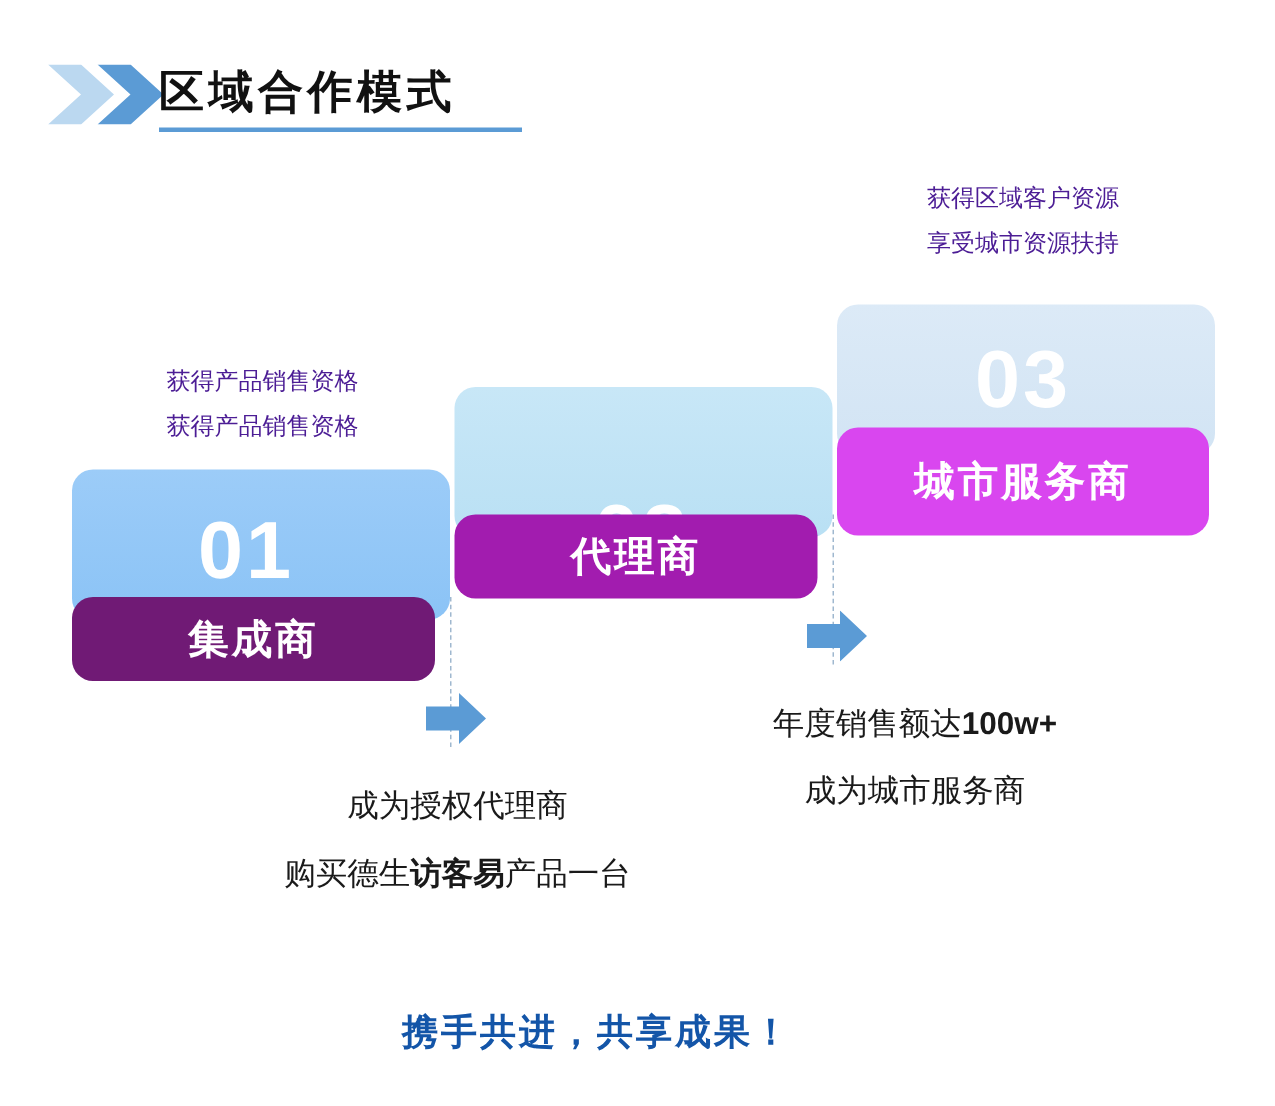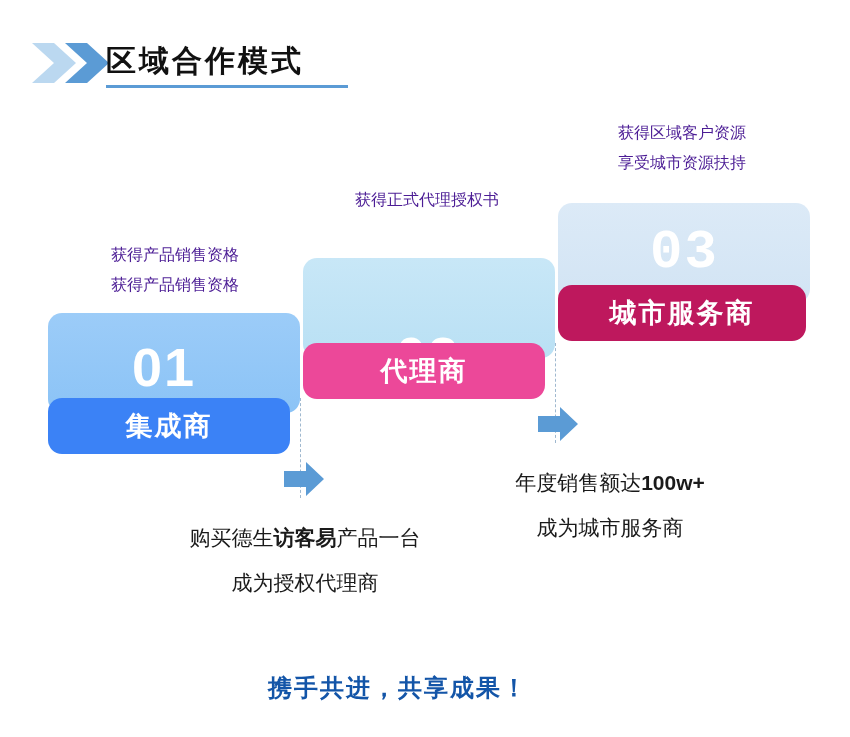--- a/index.html
+++ b/index.html
@@ -89,37 +89,37 @@
     letter-spacing: 2px;
     white-space: nowrap;
   }
 
   
   .s1-caption { left: 45px;  top: 240px; }
   .s1-top  { left: 48px;  top: 313px; width: 252px; height: 100px;
              background: linear-gradient(180deg,#9CCCF8 0%, #8BC3F6 100%); }
   .s1-num  { left: 132px; top: 340px; }
   .s1-bar  { left: 48px;  top: 398px; width: 242px; height: 56px;
-             background: #3b82f6; }
+             background: #701a75; }
 
   
   .s2-caption { left: 297px; top: 185px; }
   .s2-top  { left: 303px; top: 258px; width: 252px; height: 100px;
              background: linear-gradient(180deg,#C8E7F7 0%, #B9E0F4 100%); }
   .s2-num  { left: 396px; top: 285px; margin-top: 44px; }
   .s2-bar  { left: 303px; top: 343px; width: 242px; height: 56px;
-             background: #ec4899; }
+             background: #a21caf; }
 
   
   .s3-caption { left: 552px; top: 118px; }
   .s3-top  { left: 558px; top: 203px; width: 252px; height: 100px;
              background: linear-gradient(180deg,#DCEAF7 0%, #D2E4F4 100%); }
-  .s3-num  { left: 650px; top: 226px; font-family: Liberation Mono, monospace; }
-  .s3-bar  { left: 558px; top: 285px; width: 248px; height: 56px;
-             background: #be185d; }
+  .s3-num  { left: 650px; top: 226px; }
+  .s3-bar  { left: 558px; top: 285px; width: 248px; height: 72px;
+             background: #d946ef; }
 
   
   .dash-line {
     position: absolute;
     width: 0;
     border-left: 1px dashed #9fb8cf;
   }
   .d1 { left: 300px; top: 398px; height: 100px; }
   .d2 { left: 555px; top: 343px; height: 100px; }
 
@@ -182,21 +182,20 @@
     </div>
     <div class="card-top s1-top"></div>
     <div class="card-number s1-num">01</div>
     <div class="card-bar s1-bar">
       <span class="card-bar-label">集成商</span>
     </div>
   </div>
 
   <div class="step">
     <div class="step-caption s2-caption">
-      <div>获得正式代理授权书</div>
     </div>
     <div class="card-top s2-top"></div>
     <div class="card-number s2-num">02</div>
     <div class="card-bar s2-bar">
       <span class="card-bar-label">代理商</span>
     </div>
   </div>
 
   <div class="step">
     <div class="step-caption s3-caption">
@@ -218,22 +217,22 @@
       <polygon points="0,9 22,9 22,0 40,17 22,34 22,25 0,25" fill="#5B9BD5"></polygon>
     </svg>
   </div>
   <div class="arrow a2">
     <svg width="40" height="34" viewBox="0 0 40 34" xmlns="http://www.w3.org/2000/svg">
       <polygon points="0,9 22,9 22,0 40,17 22,34 22,25 0,25" fill="#5B9BD5"></polygon>
     </svg>
   </div>
 
   <div class="bottom-text b1">
+    <div>成为授权代理商</div>
     <div><span>购买德生</span><b>访客易</b><span>产品一台</span></div>
-    <div>成为授权代理商</div>
   </div>
 
   <div class="bottom-text b2">
     <div><span>年度销售额达</span><b>100w+</b><span></span></div>
     <div>成为城市服务商</div>
   </div>
 
 </div>
 
 <div class="slogan">携手共进，共享成果！</div>

